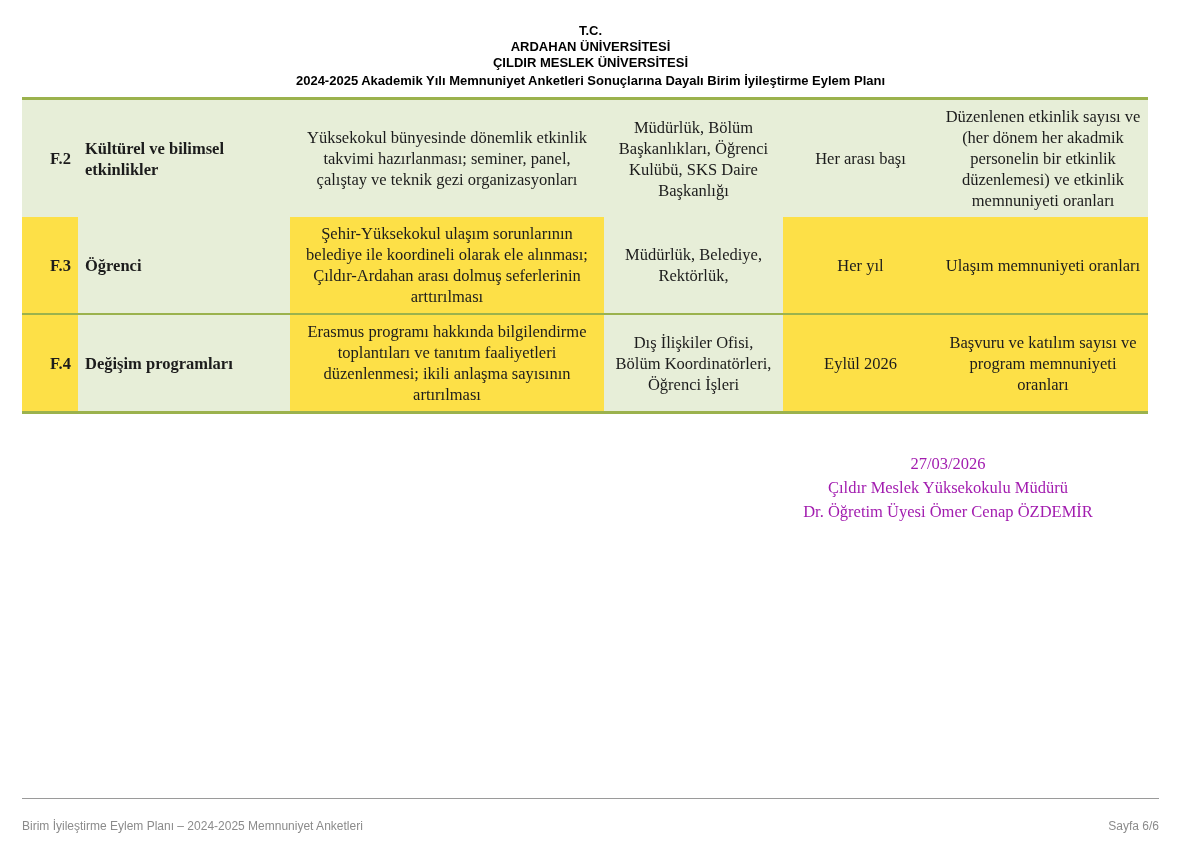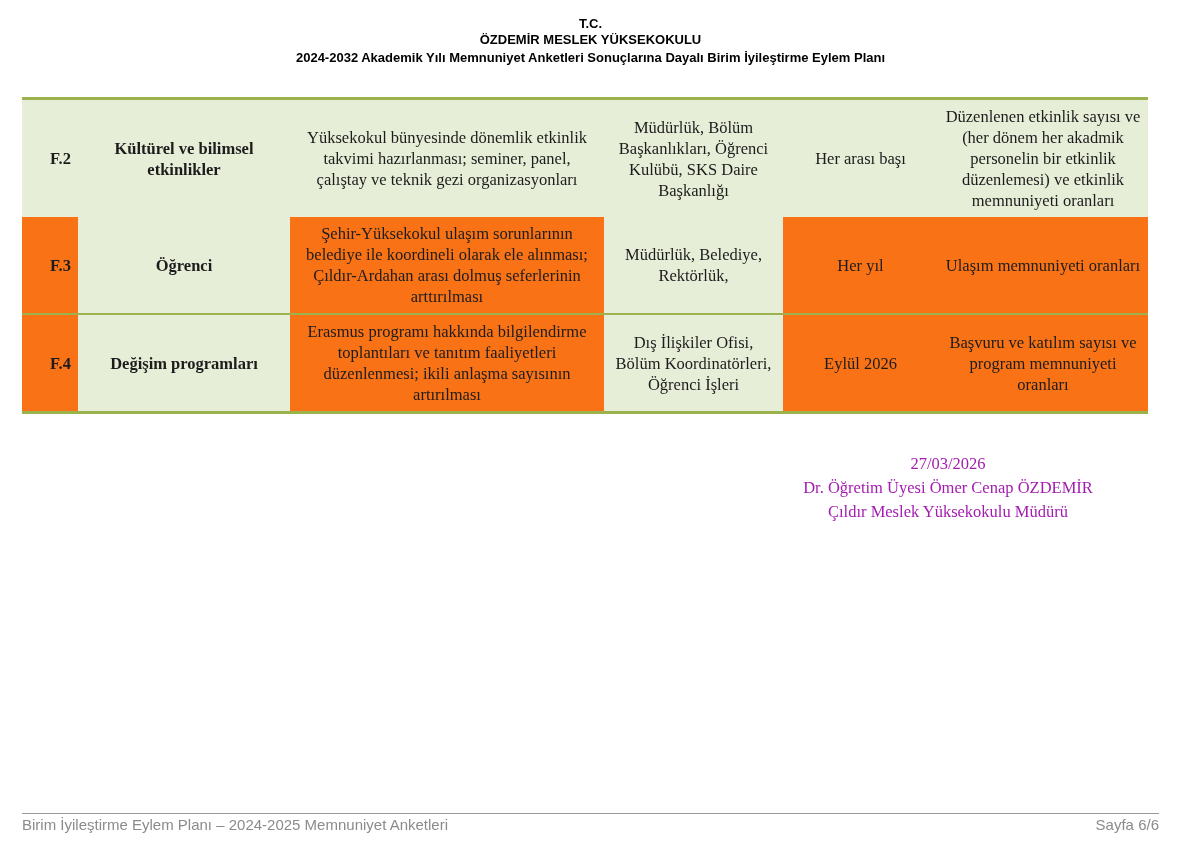--- a/index.html
+++ b/index.html
@@ -13,21 +13,21 @@
     font-family: "Liberation Serif", "DejaVu Serif", serif;
     color: #1a1a1a;
     position: relative;
     overflow: hidden;
   }
 
   
   .doc-header {
     width: 100%;
     text-align: center;
-    padding-top: 16px;
+    padding-top: 23px;
     font-family: "Liberation Sans", "DejaVu Sans", sans-serif;
     font-weight: bold;
     color: #000000;
   }
   .doc-header .line1,
   .doc-header .line2,
   .doc-header .line3 {
     font-size: 13px;
     line-height: 16px;
     letter-spacing: 0px;
@@ -60,33 +60,33 @@
   }
   
   col.c-code  { width: 56px;  }
   col.c-area  { width: 212px; }
   col.c-act   { width: 314px; }
   col.c-resp  { width: 179px; }
   col.c-time  { width: 155px; }
   col.c-ind   { width: 210px; }
 
   .fill-green { background: #e7eed8; }
-  .fill-white { background: #f97316; }
+  .fill-white { background: #fde047; }
 
   .cell-code {
     font-weight: bold;
     font-size: 16px;
     text-align: right;
     vertical-align: top;
     padding-top: 9px;
     padding-left: 16px;
   }
   .cell-area {
     font-weight: bold;
-    text-align: center;
+    text-align: left;
   }
   .cell-center { text-align: center; }
 
   tr.row-top td { border-top: 3px solid #9bb24d; }
   tr.row-bottom td { border-bottom: 3px solid #9bb24d; }
   tr.sep td { border-top: 2px solid #9bb24d; }
 
   
   .signature {
     position: absolute;
@@ -99,36 +99,37 @@
     color: #a21caf;
   }
 
   
   .footer {
     position: absolute;
     left: 22px;
     right: 22px;
     bottom: 26px;
     border-top: 1px solid #9a9a9a;
-    padding-top: 2px;
+    padding-top: 20px;
     display: flex;
     justify-content: space-between;
     align-items: baseline;
     font-family: "Liberation Sans", "DejaVu Sans", sans-serif;
-    font-size: 15px;
+    font-size: 12px;
     color: #8b8b8b;
   }
 </style>
 </head>
 <body>
 
 <div class="doc-header">
   <div class="line1">T.C.</div>
-  <div class="line3">ÖZDEMİR MESLEK YÜKSEKOKULU</div>
-  <div class="line4">2024-2032 Akademik Yılı Memnuniyet Anketleri Sonuçlarına Dayalı Birim İyileştirme Eylem Planı</div>
+  <div class="line2">ARDAHAN ÜNİVERSİTESİ</div>
+  <div class="line3">ÇILDIR MESLEK ÜNİVERSİTESİ</div>
+  <div class="line4">2024-2025 Akademik Yılı Memnuniyet Anketleri Sonuçlarına Dayalı Birim İyileştirme Eylem Planı</div>
 </div>
 
 <div class="table-wrap">
   <table class="plan">
     <colgroup>
       <col class="c-code">
       <col class="c-area">
       <col class="c-act">
       <col class="c-resp">
       <col class="c-time">
@@ -158,20 +159,20 @@
         <td class="cell-center fill-green">Dış İlişkiler Ofisi, Bölüm Koordinatörleri, Öğrenci İşleri</td>
         <td class="cell-center fill-white">Eylül 2026</td>
         <td class="cell-center fill-white">Başvuru ve katılım sayısı ve program memnuniyeti oranları</td>
       </tr>
     </tbody>
   </table>
 </div>
 
 <div class="signature">
   <div>27/03/2026</div>
+  <div>Çıldır Meslek Yüksekokulu Müdürü</div>
   <div>Dr. Öğretim Üyesi Ömer Cenap ÖZDEMİR</div>
-  <div>Çıldır Meslek Yüksekokulu Müdürü</div>
 </div>
 
 <div class="footer">
   <span>Birim İyileştirme Eylem Planı – 2024-2025 Memnuniyet Anketleri</span>
   <span>Sayfa 6/6</span>
 </div>
 
 </body></html>

